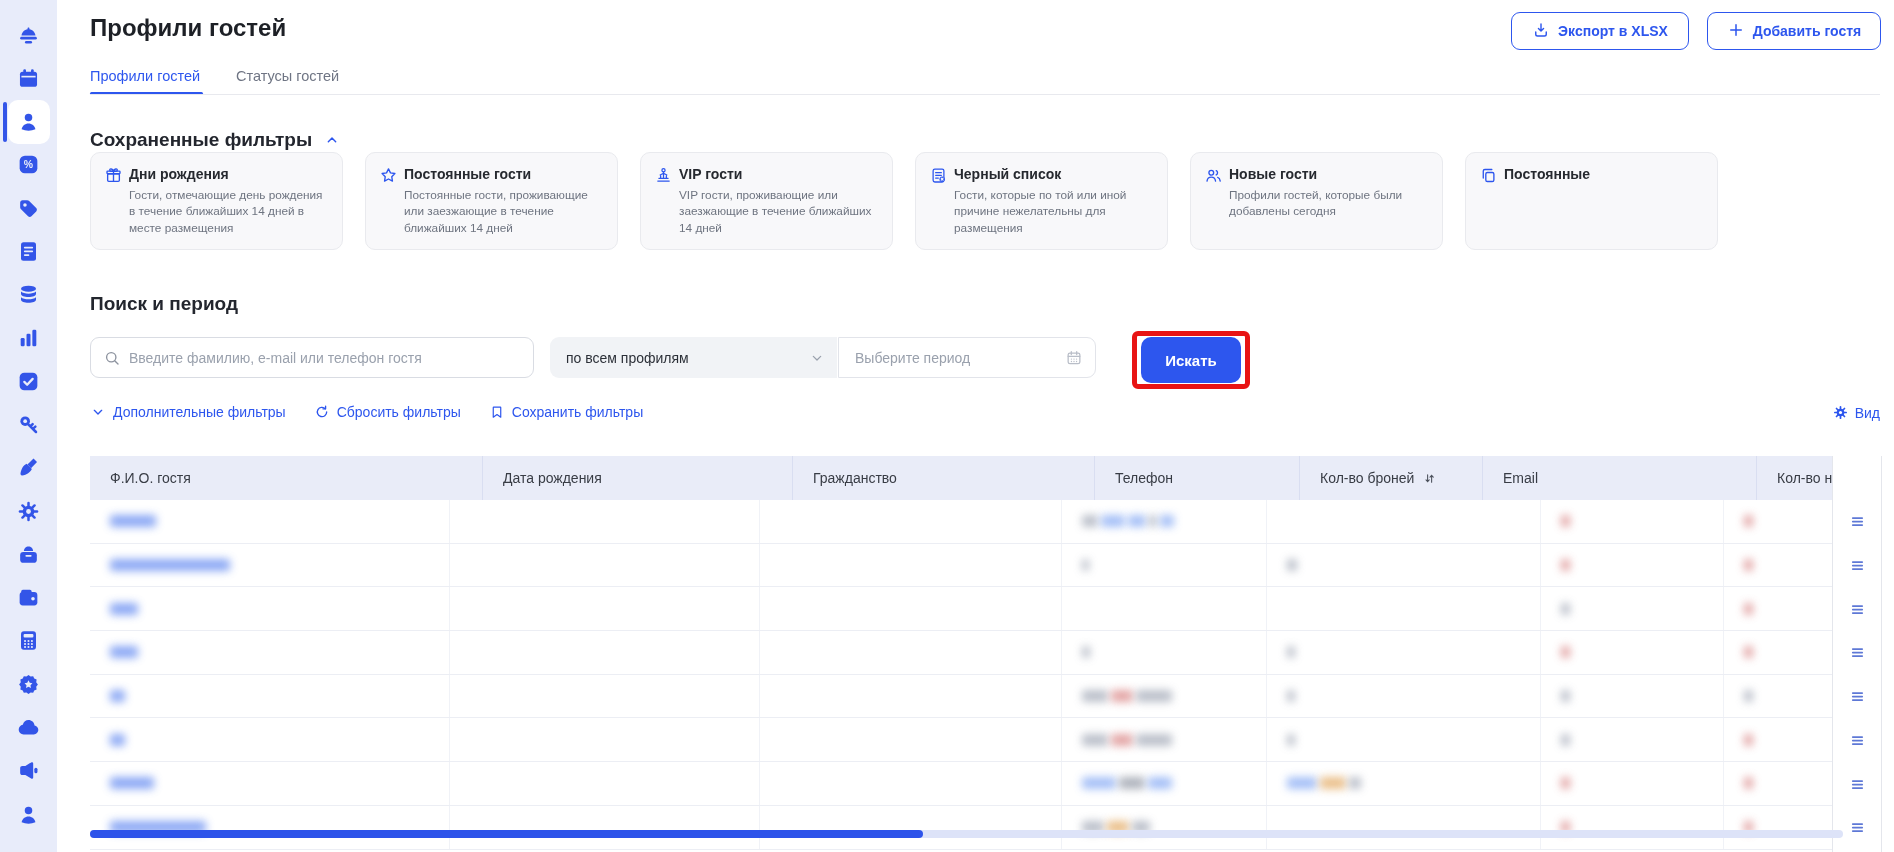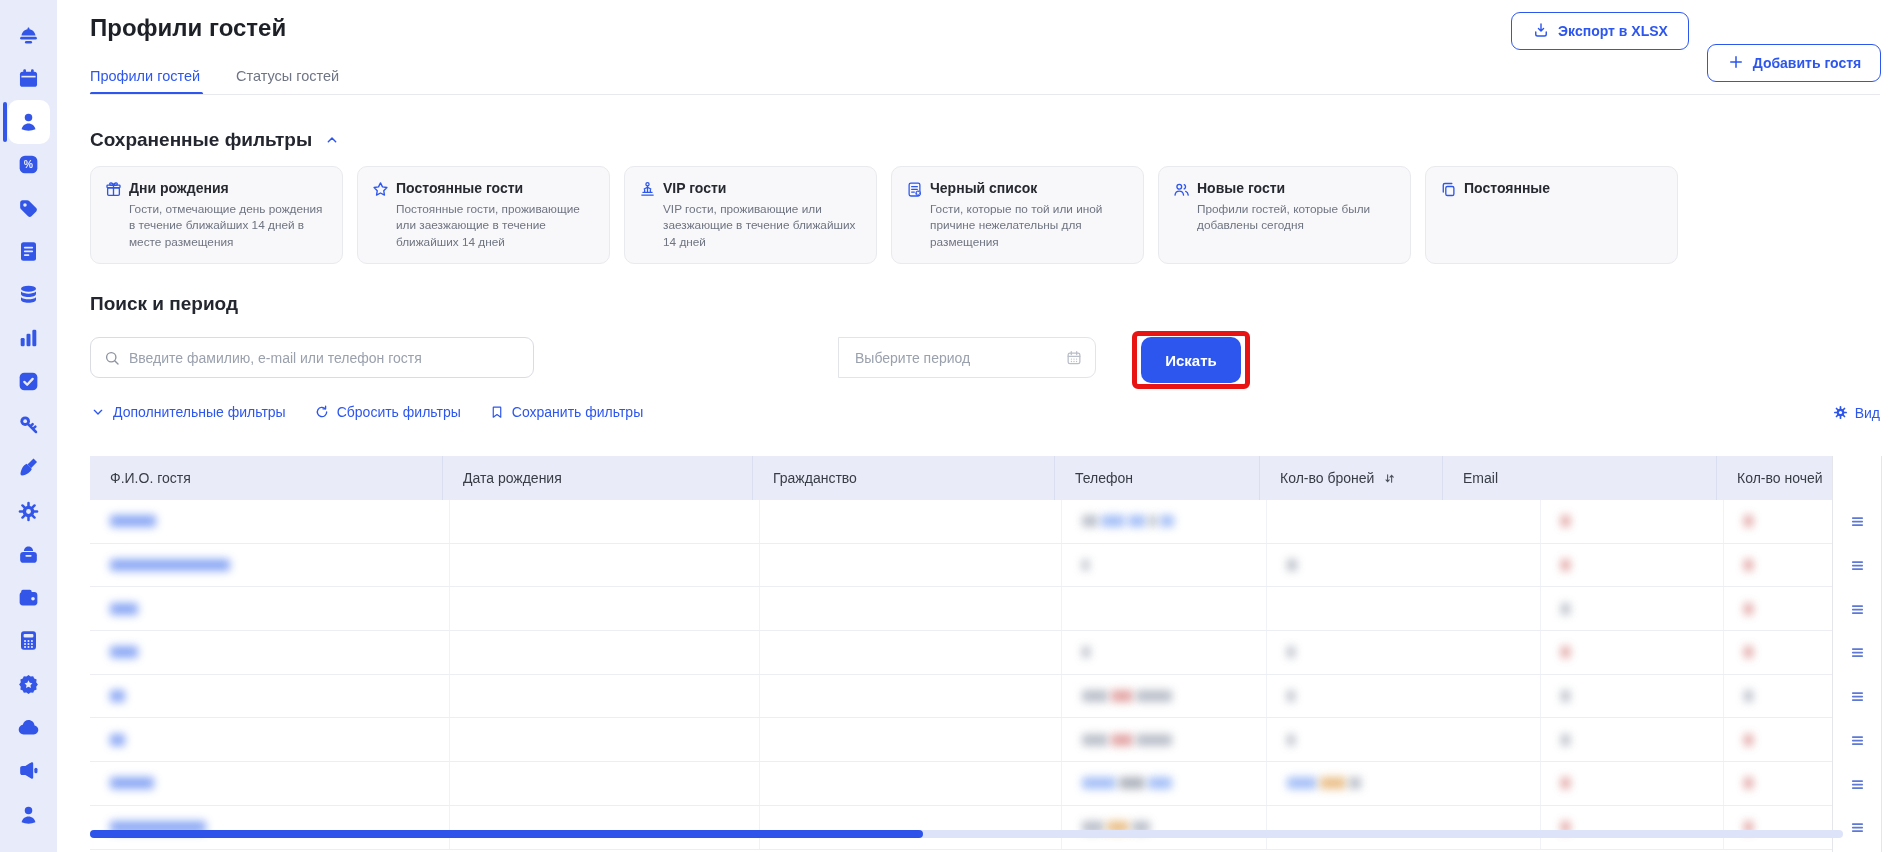--- a/index.html
+++ b/index.html
@@ -20,38 +20,38 @@
   
   .main { position:absolute; left:57px; top:0; width:1837px; height:852px; background:#fff; }
 
   .page-title { position:absolute; left:33px; top:14px; font-size:24px; font-weight:700; color:#1d2026; }
 
   .btn-outline { position:absolute; top:12px; height:38px; display:flex; align-items:center; justify-content:center;
                  gap:8px; border:1px solid #2d56ee; border-radius:9px; background:#fff; color:#2d56ee;
                  font-size:14px; font-weight:600; cursor:pointer; }
   .btn-outline svg { width:18px; height:18px; }
   #btn-export { left:1454px; width:178px; }
-  #btn-add { left:1650px; width:174px;margin-top:32px; }
+  #btn-add { left:1650px; width:174px; }
 
   .tabs-line { position:absolute; left:33px; top:94px; width:1790px; height:1px; background:#e8e9ee; }
   .tab { position:absolute; top:68px; font-size:14.5px; cursor:pointer; }
   .tab-1 { left:33px; color:#2d56ee; }
   .tab-2 { left:179px; color:#6f7584; }
   .tab-underline { position:absolute; left:33px; top:92px; width:113px; height:3px;
                    background:#2d56ee; border-radius:2px; }
 
   .section-title { position:absolute; left:33px; font-size:19px; font-weight:700; color:#23262e;
                    display:flex; align-items:center; gap:12px; }
   #saved-title { top:129px; }
   #search-title { top:293px; }
   .chev-blue { color:#2d56ee; width:16px; height:16px; cursor:pointer; }
   .chev-blue svg { width:16px; height:16px; display:block; }
 
   
-  .cards { position:absolute; left:33px; top:166px; display:flex; gap:14px; }
+  .cards { position:absolute; left:33px; top:152px; display:flex; gap:22px; }
   .card { width:253px; height:98px; background:#f8f8fa; border:1px solid #e9eaee; border-radius:10px;
           padding:13px 12px 10px 14px; cursor:pointer; position:relative; }
   .card-icon { position:absolute; left:13px; top:13px; width:19px; height:19px; color:#2d56ee; }
   .card-icon svg { width:19px; height:19px; display:block; }
   .card-title { margin-left:24px; font-size:14px; font-weight:700; color:#26292f; }
   .card-desc { margin-left:24px; margin-top:5px; font-size:11.8px; line-height:1.38; color:#6e7480; }
 
   
   .search-box { position:absolute; left:33px; top:337px; width:444px; height:41px;
                 border:1px solid #d9dce3; border-radius:9px; display:flex; align-items:center;
@@ -333,20 +333,27 @@
   </div>
 
   <div class="search-box">
     <svg viewBox="0 0 24 24">
         <circle cx="11" cy="11" r="6.2" stroke="currentColor" stroke-width="1.8" fill="none"></circle>
         <path d="M15.6 15.6L20 20" stroke="currentColor" stroke-width="1.8" stroke-linecap="round"></path>
       </svg>
     <input type="text" placeholder="Введите фамилию, e-mail или телефон гостя" style="">
   </div>
 
+  <div class="scope-select">
+    <span>по всем профилям</span>
+    <span class="spacer"></span>
+    <svg viewBox="0 0 24 24">
+        <path d="M6.5 9.5l5.5 5.5 5.5-5.5" stroke="currentColor" stroke-width="1.9" fill="none" stroke-linecap="round" stroke-linejoin="round"></path>
+      </svg>
+  </div>
 
   <div class="period-box">
     <span>Выберите период</span>
     <span class="spacer"></span>
     <svg viewBox="0 0 24 24">
         <rect x="4.2" y="5.4" width="15.6" height="14.2" rx="2.4" stroke="currentColor" stroke-width="1.7" fill="none"></rect>
         <path d="M8.4 3.4v4M15.6 3.4v4M4.2 9.8h15.6" stroke="currentColor" stroke-width="1.7" stroke-linecap="round"></path>
         <g fill="currentColor">
           <circle cx="8.6" cy="13.4" r=".9"></circle>
           <circle cx="12" cy="13.4" r=".9"></circle>
@@ -391,21 +398,21 @@
           <rect x="10.8" y="2.8" width="2.4" height="18.4" rx="1.2" transform="rotate(135 12 12)"></rect>
           <circle cx="12" cy="12" r="5.4"></circle>
           <circle cx="12" cy="12" r="2.2" fill="#fff"></circle>
         </g>
       </svg>
     <span>Вид</span>
   </div>
 
   <div class="table-wrap">
     <div class="thead" id="thead">
-        <div class="th" style="width: 353px;">
+        <div class="th" style="width: 393px;">
           <span>Ф.И.О. гостя</span>
         </div>
         <div class="th" style="width: 310px;">
           <span>Дата рождения</span>
         </div>
         <div class="th" style="width: 302px;">
           <span>Гражданство</span>
         </div>
         <div class="th" style="width: 205px;">
           <span>Телефон</span>

